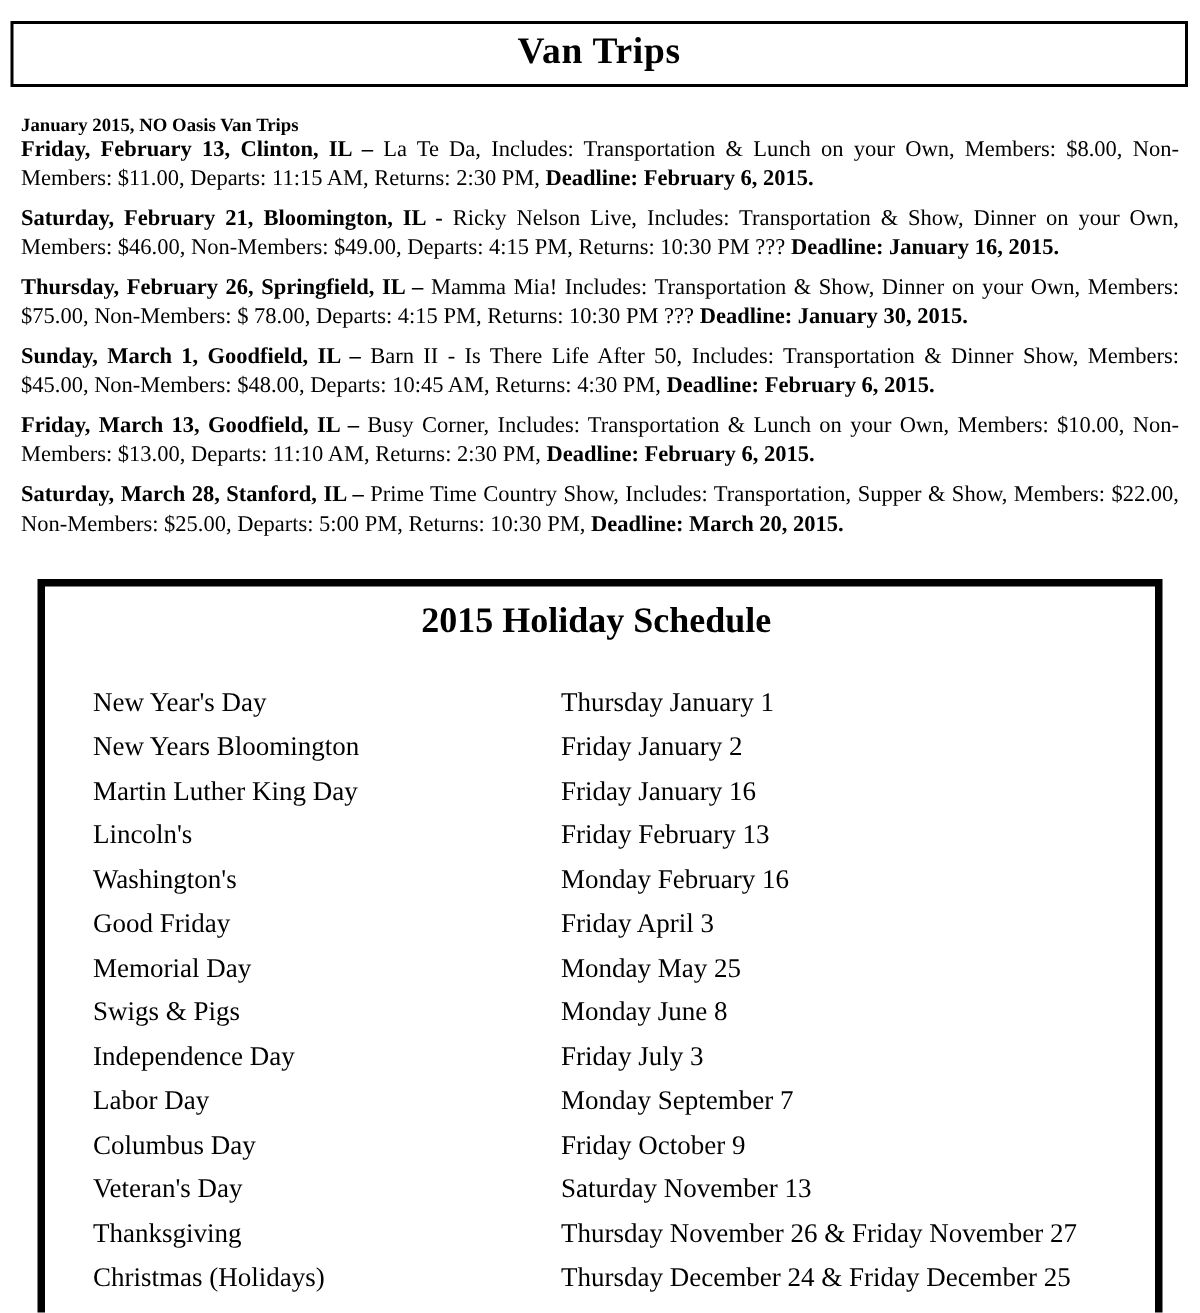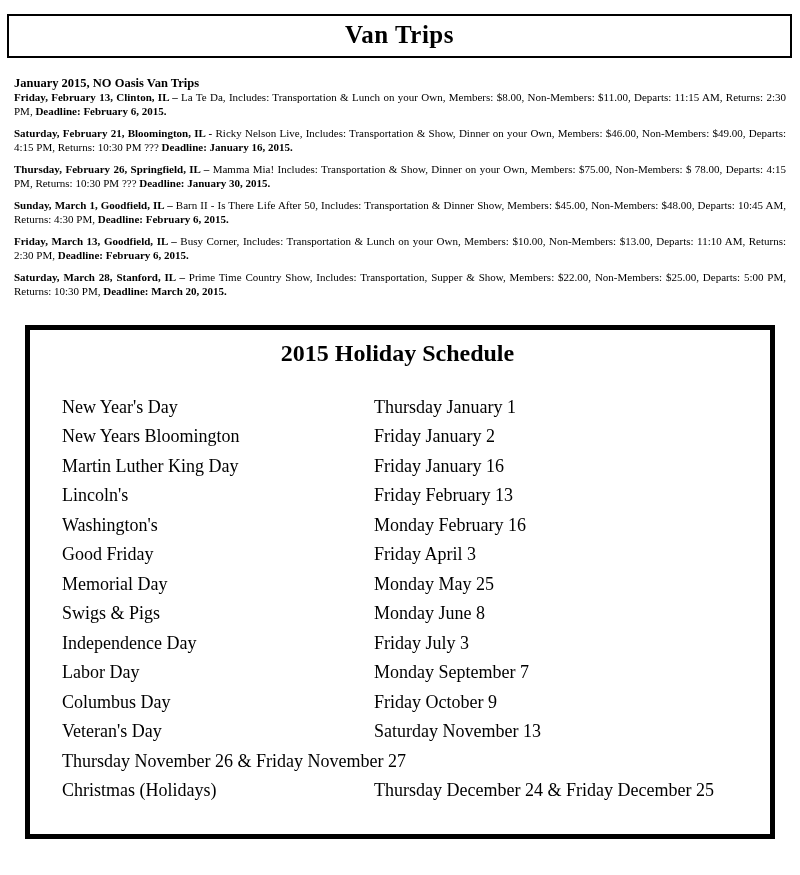--- a/index.html
+++ b/index.html
@@ -29,21 +29,21 @@
   
   .content {
     margin: 18px 14px 0 14px;
   }
   .intro {
     font-weight: bold;
     font-size: 12.5px;
     margin-bottom: 0;
   }
   .trip {
-    font-size: 11px;
+    font-size: 15px;
     line-height: 1.27;
     text-align: justify;
     margin-bottom: 8px;
   }
   .trip strong { font-weight: bold; }
 
   
   .holiday-box {
     margin: 26px 25px 0 25px;
     border: 5px solid #000;
@@ -137,20 +137,21 @@
       </div>
       <div class="h-row">
         <span class="h-name">Columbus Day</span>
         <span class="h-date">Friday October 9</span>
       </div>
       <div class="h-row">
         <span class="h-name">Veteran's Day</span>
         <span class="h-date">Saturday November 13</span>
       </div>
       <div class="h-row">
+        <span class="h-name">Thanksgiving</span>
         <span class="h-date">Thursday November 26 &amp; Friday November 27</span>
       </div>
       <div class="h-row">
         <span class="h-name">Christmas (Holidays)</span>
         <span class="h-date">Thursday December 24 &amp; Friday December 25</span>
       </div>
     </div>
   </div>
 
 </div>

